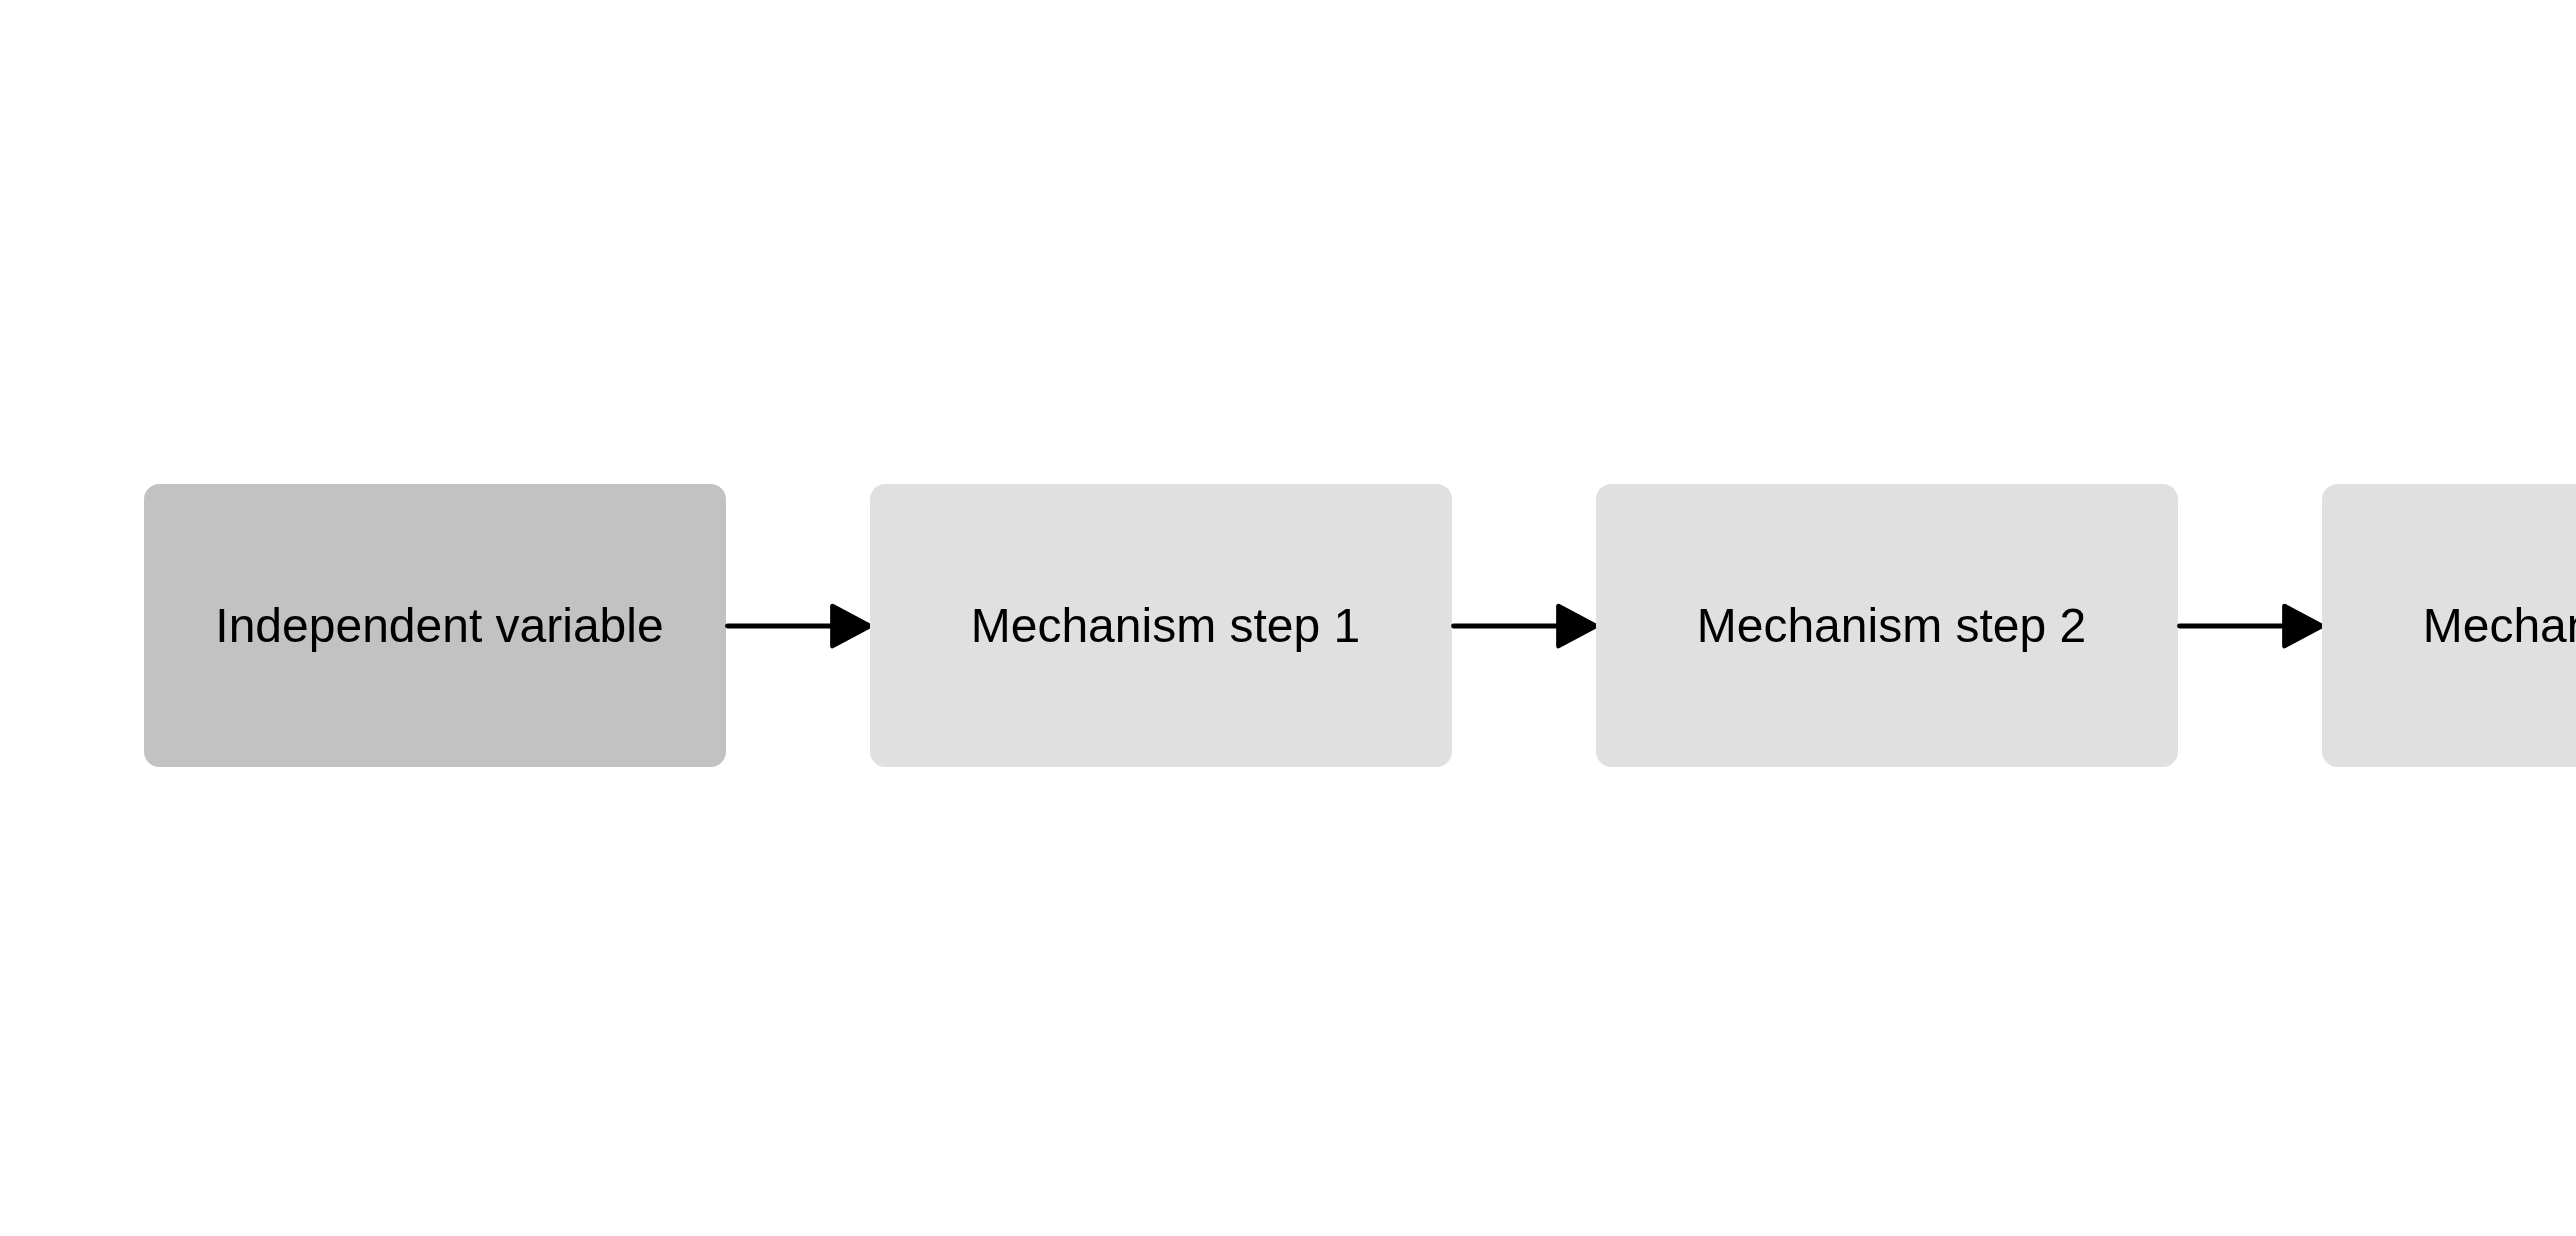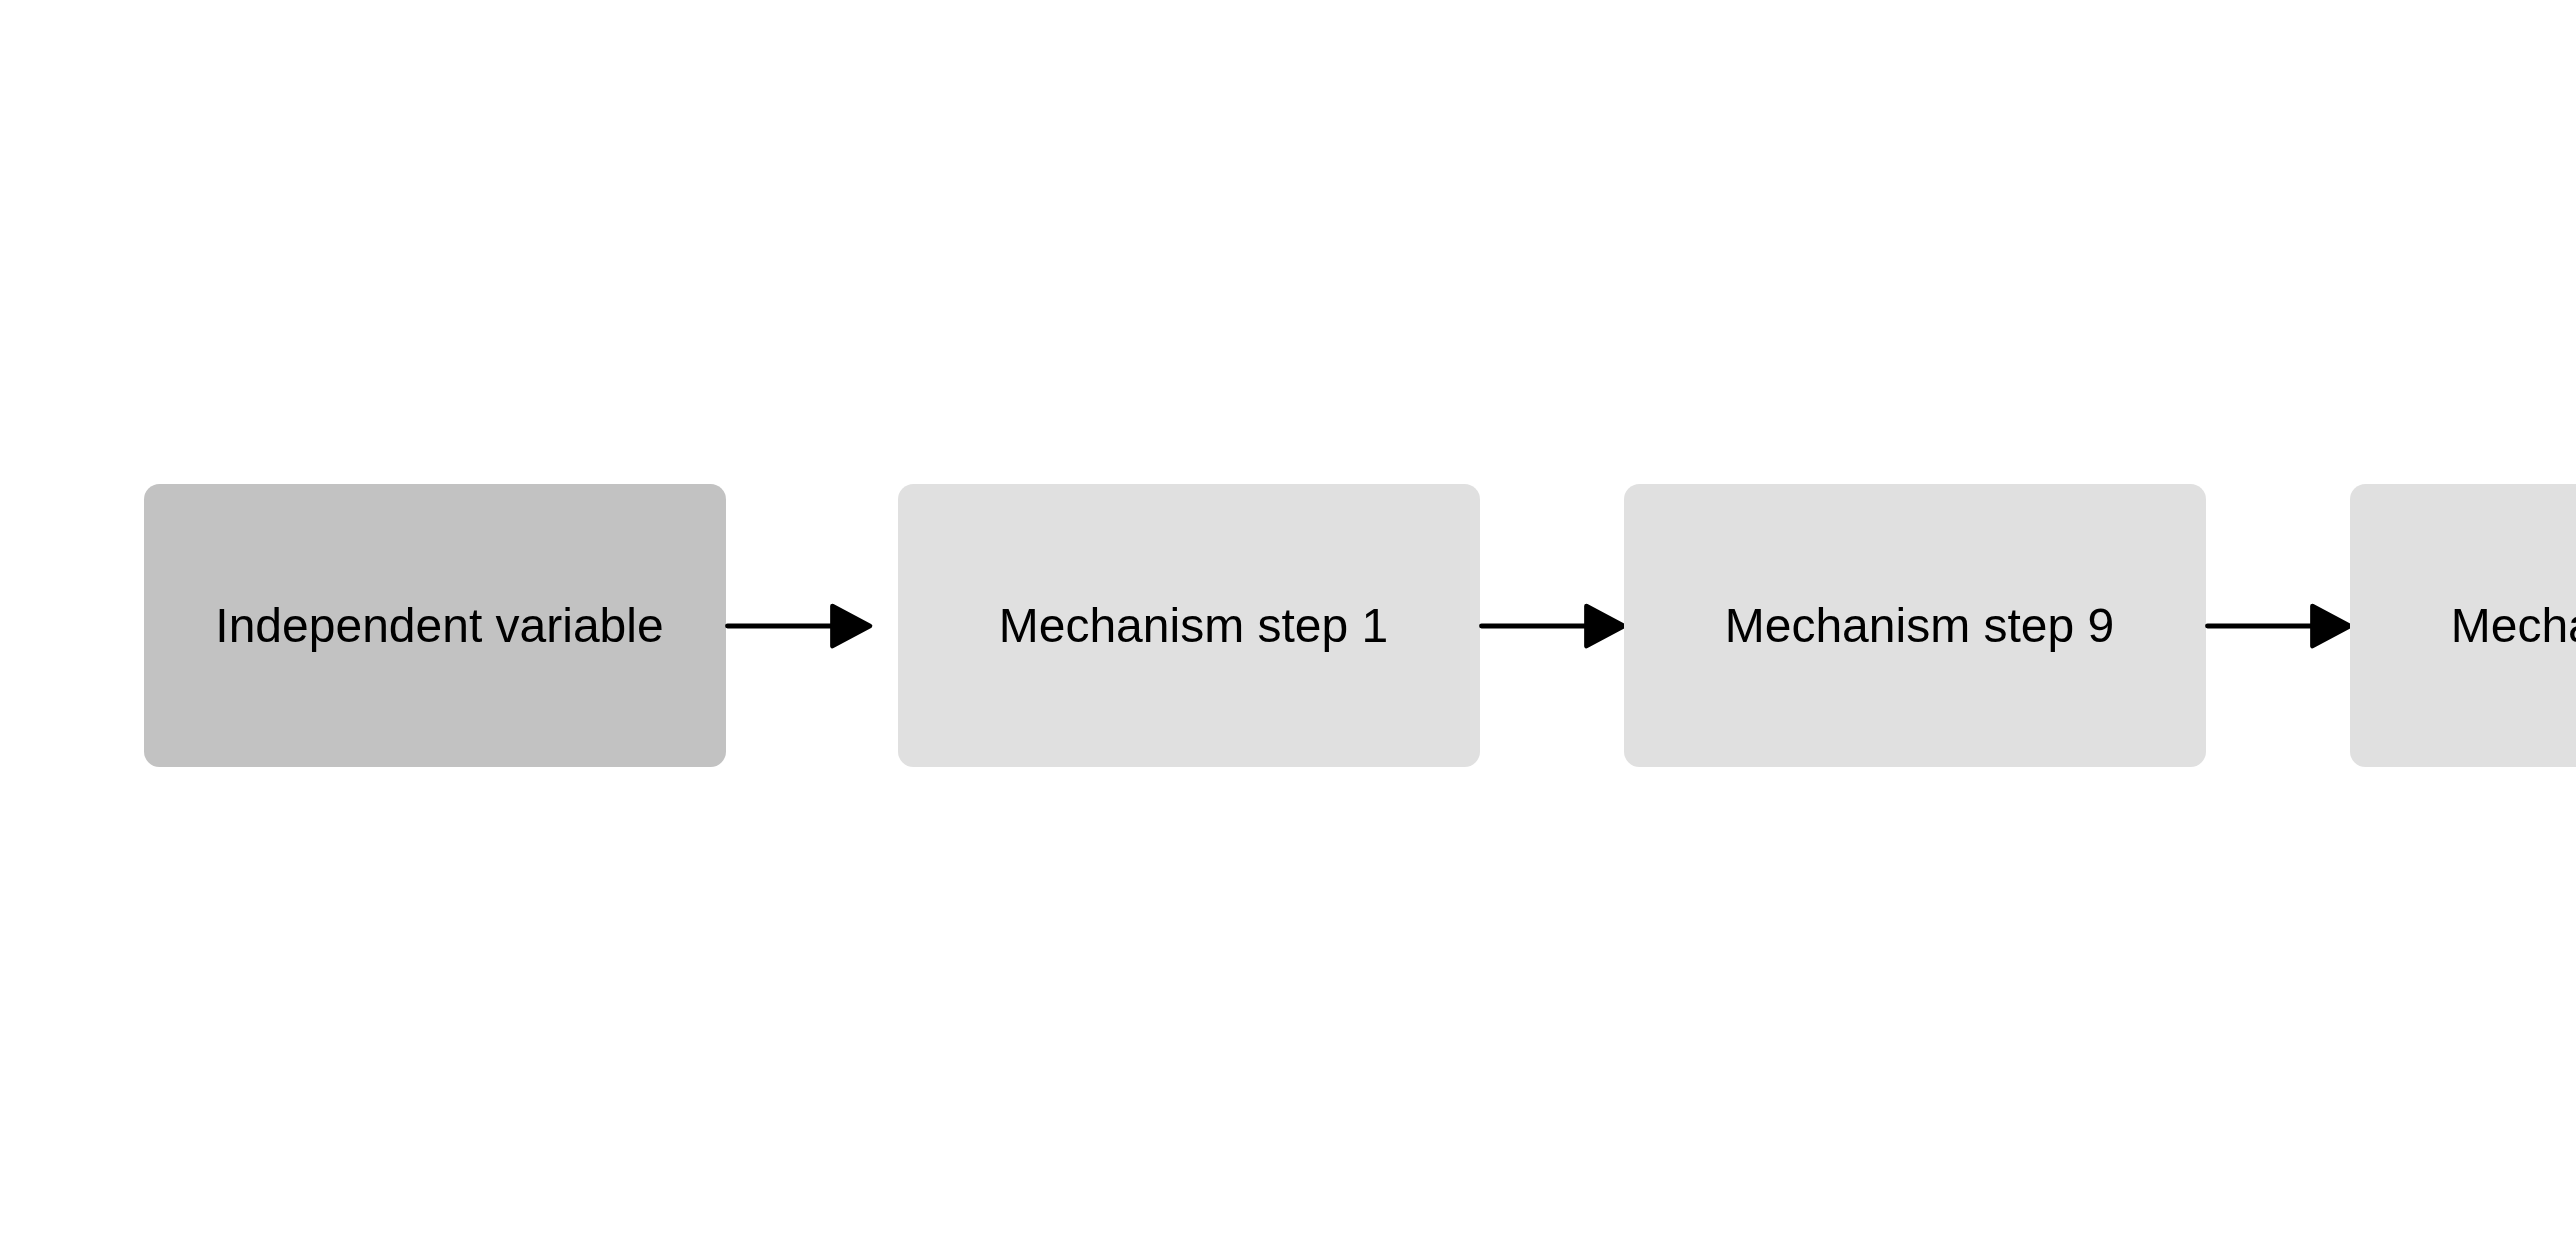--- a/index.html
+++ b/index.html
@@ -81,33 +81,33 @@
       <span class="node-label" style="color: rgb(0, 0, 0);">Independent variable</span>
     </div>
 
     <div class="connector">
       <svg viewBox="0 0 280 120" aria-hidden="true">
         <line class="arrow-line" x1="3" y1="60" x2="212" y2="60"></line>
         <polygon class="arrow-head" points="207,21 280,60 207,99"></polygon>
       </svg>
     </div>
 
-    <div class="node" style="background: rgb(224, 224, 224); margin-left: 28px;">
+    <div class="node" style="background: rgb(224, 224, 224);">
       <span class="node-label" style="color: rgb(0, 0, 0);">Mechanism step 1</span>
     </div>
 
     <div class="connector">
       <svg viewBox="0 0 280 120" aria-hidden="true">
         <line class="arrow-line" x1="3" y1="60" x2="212" y2="60"></line>
         <polygon class="arrow-head" points="207,21 280,60 207,99"></polygon>
       </svg>
     </div>
 
     <div class="node" style="background: rgb(224, 224, 224);">
-      <span class="node-label" style="color: rgb(0, 0, 0);">Mechanism step 9</span>
+      <span class="node-label" style="color: rgb(0, 0, 0);">Mechanism step 2</span>
     </div>
 
     <div class="connector">
       <svg viewBox="0 0 280 120" aria-hidden="true">
         <line class="arrow-line" x1="3" y1="60" x2="212" y2="60"></line>
         <polygon class="arrow-head" points="207,21 280,60 207,99"></polygon>
       </svg>
     </div>
 
     <div class="node" style="background: rgb(224, 224, 224);">

